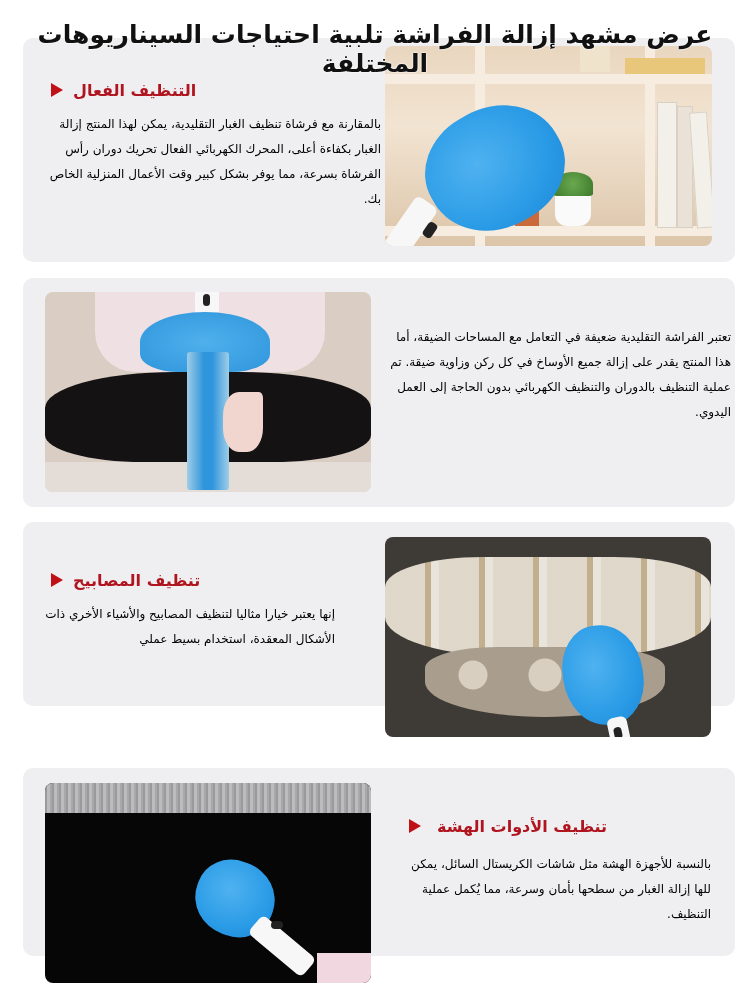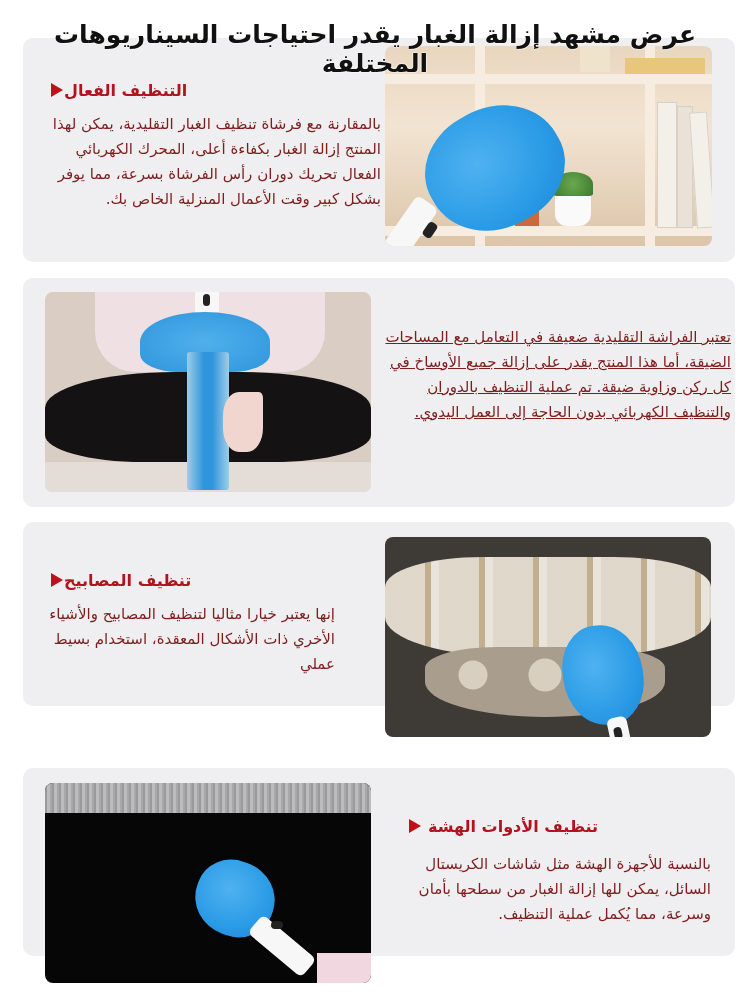--- a/index.html
+++ b/index.html
@@ -20,30 +20,30 @@
   }
   .c1 { top:38px; height:224px; }
   .c2 { top:278px; height:229px; }
   .c3 { top:522px; height:184px; }
   .c4 { top:768px; height:188px; }
   .photo {
     position:absolute; border-radius:8px; overflow:hidden;
   }
   .text-block { position:absolute; direction:rtl; text-align:right; }
   .heading {
-    display:flex; align-items:center; gap:1px; justify-content:flex-end;
+    display:flex; align-items:center; gap:10px; justify-content:flex-end;
     flex-direction:row-reverse; direction:rtl;
     color:#b0151f; font-weight:bold; font-size:16px; height:24px;
   }
   .heading .tri {
     width:0; height:0; border-top:7px solid transparent; border-bottom:7px solid transparent;
     border-left:12px solid #c01018;
   }
   .body-text {
-    color:#7f1d1d; font-size:15px; line-height:25px; margin-top:10px;
+    color:#000000; font-size:12px; line-height:25px; margin-top:10px;
   }
   
   .p1 { left:362px; top:8px; width:327px; height:200px;
     background:linear-gradient(180deg,#e9d6bf 0%,#f2e4d2 40%,#dcc5a9 100%); }
   .shelf-h { position:absolute; left:0; width:100%; height:10px; background:#f6ece0; }
   .shelf-v { position:absolute; top:0; width:10px; height:100%; background:#f6ece0; }
   .book { position:absolute; background:#f3f0ea; border:1px solid #d8d0c4; }
   .plant-pot { position:absolute; background:#fafafa; border-radius:0 0 12px 12px; }
   .duster {
     position:absolute; background:radial-gradient(ellipse at 40% 40%, #4fb2f0 0%, #2a9be6 60%, #1e86d6 100%);
@@ -54,21 +54,21 @@
   
   .p2 { left:22px; top:14px; width:326px; height:200px; background:#d9cdc4; }
   
   .p3 { left:362px; top:15px; width:326px; height:200px; background:#3e3a36; }
   
   .p4 { left:22px; top:15px; width:326px; height:200px; background:#060607; }
 </style>
 </head>
 <body>
 
-<div class="page-title">عرض مشهد إزالة الغبار  يقدر احتياجات السيناريوهات المختلفة</div>
+<div class="page-title">عرض مشهد إزالة الفراشة  تلبية احتياجات السيناريوهات المختلفة</div>
 
 <div class="card c1">
   <div class="text-block" style="left:12px; top:40px; width:350px;">
     <div class="heading" style="justify-content:flex-start; direction:ltr; flex-direction:row; padding-left:16px;">
       <span class="tri"></span>
       <span style="direction:rtl;">التنظيف الفعال</span>
     </div>
     <div class="body-text" style="padding-right:4px;">بالمقارنة مع فرشاة تنظيف الغبار التقليدية، يمكن لهذا المنتج إزالة الغبار بكفاءة أعلى، المحرك الكهربائي الفعال تحريك دوران رأس الفرشاة بسرعة، مما يوفر بشكل كبير وقت الأعمال المنزلية الخاص بك.</div>
   </div>
   <div class="photo p1">
@@ -95,21 +95,21 @@
     <div style="position:absolute;left:50px;top:0;width:230px;height:80px;background:#efe0e3;border-radius:0 0 40px 40px;"></div>
     <div style="position:absolute;left:0;top:80px;width:326px;height:90px;background:#151214;border-radius:40% 40% 30% 30%;"></div>
     <div style="position:absolute;left:0;top:170px;width:326px;height:30px;background:#e4dcd6;"></div>
     <div class="handle" style="left:150px;top:0;width:24px;height:22px;border-radius:0 0 4px 4px;"></div>
     <div class="btn-dot" style="left:158px;top:2px;width:7px;height:12px;"></div>
     <div style="position:absolute;left:95px;top:20px;width:130px;height:60px;background:radial-gradient(ellipse,#4fb0ec,#2f95dc);border-radius:50% 50% 30% 30%;"></div>
     <div style="position:absolute;left:142px;top:60px;width:42px;height:138px;background:linear-gradient(90deg,#9fcde8,#2f95dc 40%,#2f95dc 60%,#9fcde8);border-radius:3px;"></div>
     <div style="position:absolute;left:178px;top:100px;width:40px;height:60px;background:#f1d6cf;border-radius:40% 10% 40% 40%;"></div>
   </div>
   <div class="text-block" style="left:358px; top:45px; width:350px;">
-    <div class="body-text" style="margin-top:2px;text-decoration:underline;">تعتبر الفراشة التقليدية ضعيفة في التعامل مع المساحات الضيقة، أما هذا المنتج يقدر على إزالة جميع الأوساخ في كل ركن وزاوية ضيقة. تم عملية التنظيف بالدوران والتنظيف الكهربائي بدون الحاجة إلى العمل اليدوي.</div>
+    <div class="body-text" style="margin-top:2px;">تعتبر الفراشة التقليدية ضعيفة في التعامل مع المساحات الضيقة، أما هذا المنتج يقدر على إزالة جميع الأوساخ في كل ركن وزاوية ضيقة. تم عملية التنظيف بالدوران والتنظيف الكهربائي بدون الحاجة إلى العمل اليدوي.</div>
   </div>
 </div>
 
 <div class="card c3">
   <div class="text-block" style="left:12px; top:46px; width:300px;">
     <div class="heading" style="direction:ltr; flex-direction:row; justify-content:flex-start; padding-left:16px;">
       <span class="tri"></span>
       <span style="direction:rtl;">تنظيف المصابيح</span>
     </div>
     <div class="body-text" style="">إنها يعتبر خيارا مثاليا لتنظيف المصابيح والأشياء الأخري ذات الأشكال المعقدة، استخدام بسيط عملي</div>

